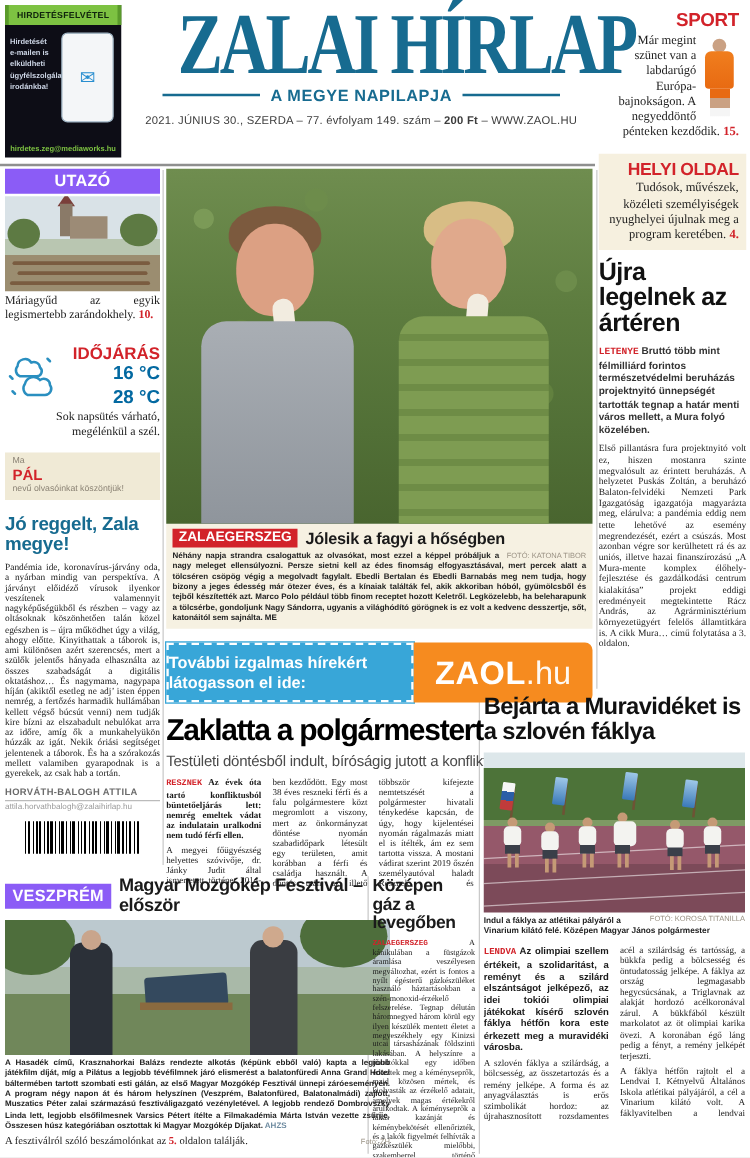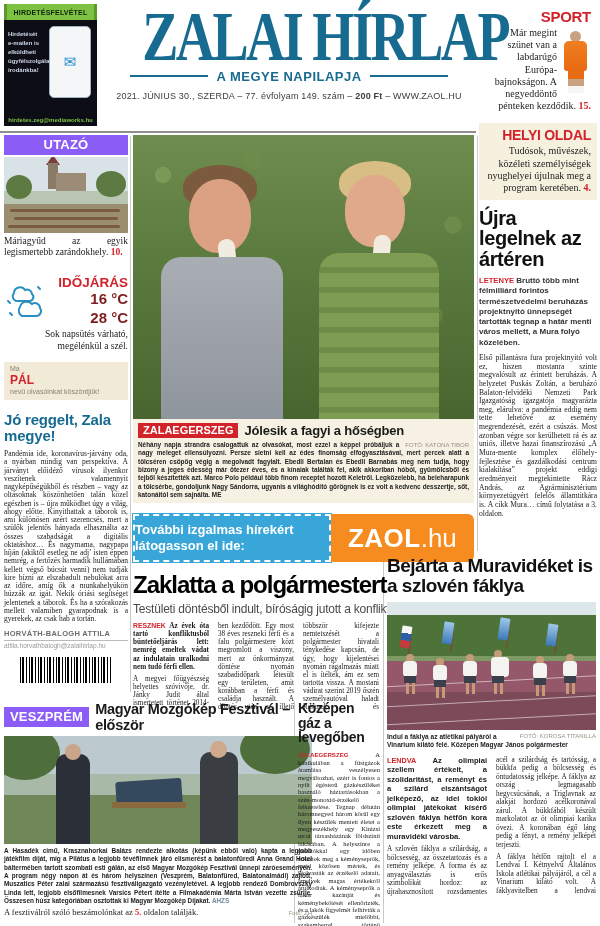--- a/index.html
+++ b/index.html
@@ -71,21 +71,21 @@
     border-left:7px solid transparent; border-right:7px solid transparent; border-bottom:10px solid #7a3f3a; }
   .tp-nave { position:absolute; left:52px; top:16px; width:30px; height:18px; background:#9c8b76; }
   .tp-tree { position:absolute; border-radius:50%; background:#5d7a43; }
   .tp-bench { position:absolute; height:3px; background:#7a5c40; border-radius:2px; }
   .photo-caption { margin-top:3px; font-size:9.5px; line-height:1.2; text-align:justify; }
 
   .weather { display:flex; margin-top:16px; }
   .weather svg { flex:0 0 44px; margin-top:4px; }
   .weather-right { flex:1; text-align:right; }
   .weather-label { color:#d2232a; font:bold 13.5px "Liberation Sans",sans-serif; }
-  .temp { color:#7f1d1d; font:bold 15px "Liberation Sans",sans-serif; line-height:1.25; }
+  .temp { color:#0369a1; font:bold 15px "Liberation Sans",sans-serif; line-height:1.25; }
   .forecast { margin-top:2px; font-size:9.5px; line-height:1.25; text-align:right; }
 
   .nameday { margin-top:9px; background:#f0ead6; padding:3px 6px 5px 6px; }
   .nameday .pre { font:7px "Liberation Sans",sans-serif; color:#8a8274; }
   .nameday .name { color:#d2232a; font:bold 12px "Liberation Sans",sans-serif; margin-top:1px; }
   .nameday .suf { font:7px "Liberation Sans",sans-serif; color:#8a8274; margin-top:1px; }
 
   .greet-head { margin-top:12px; color:#176b90; font:bold 15px "Liberation Sans",sans-serif; line-height:1.07; letter-spacing:-.2px;}
   .greet-body { margin-top:6px; font-size:7.5px; line-height:1.1; text-align:justify; }
   .author { margin-top:6px; border-bottom:1px solid #bbb; padding-bottom:2px;
@@ -121,21 +121,21 @@
     display:flex; align-items:center; justify-content:center; color:#fff;
     font-family:"Liberation Sans",sans-serif; font-size:26px; }
   .zaol-right .m { font-weight:bold; letter-spacing:.5px; }
   .zaol-right .t { font-weight:normal; opacity:.95; }
 
   .zak { margin-top:9px; width:246px; }
   .zak-head { font:bold 24px "Liberation Sans",sans-serif; letter-spacing:-1px; white-space:nowrap; color:#000; }
   .zak-sub { margin-top:3px; font:12px "Liberation Sans",sans-serif; color:#4a4a4a; letter-spacing:-.2px; white-space:nowrap; }
   .zak-cols { margin-top:6px; column-count:3; column-gap:9px; height:92px; overflow:hidden;
     font-size:7.2px; line-height:1.12; text-align:justify; }
-  .lead-loc { color:#d2232a; font-weight:bold; font-family:Liberation Sans, sans-serif; font-size:.95em; }
+  .lead-loc { color:#d2232a; font-weight:bold; font-family:Liberation Mono, monospace; font-size:.95em; }
   .lead-p { font-weight:bold; }
   .body-p { margin-top:4px; }
 
   
   .veszprem { position:absolute; left:4px; top:701px; width:308px; }
   .vp-headrow { display:flex; align-items:center; gap:6px; }
   .vp-head { font:bold 14.5px "Liberation Sans",sans-serif; letter-spacing:-.3px; }
   .vp-photo { position:relative; height:108px; margin-top:3px; overflow:hidden;
     background:linear-gradient(180deg,#bcc9cf 0 35%,#a9b9a8 35% 55%,#70875a 55% 100%); }
   .vp-bush { position:absolute; border-radius:50%; background:#4e6e3c; }

